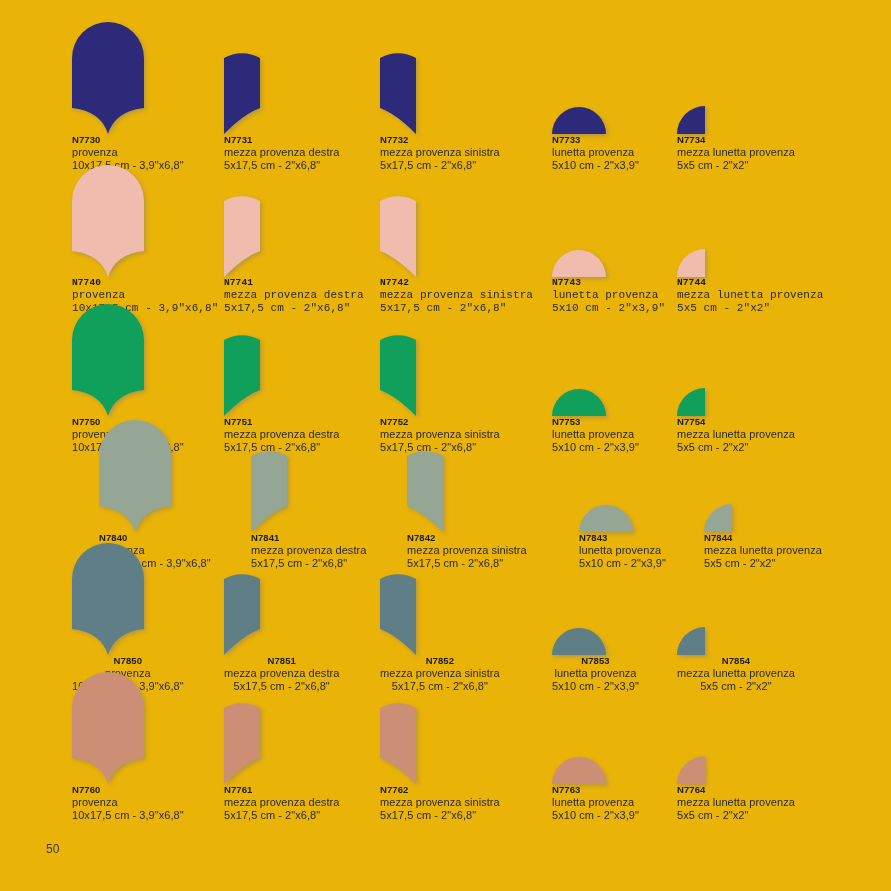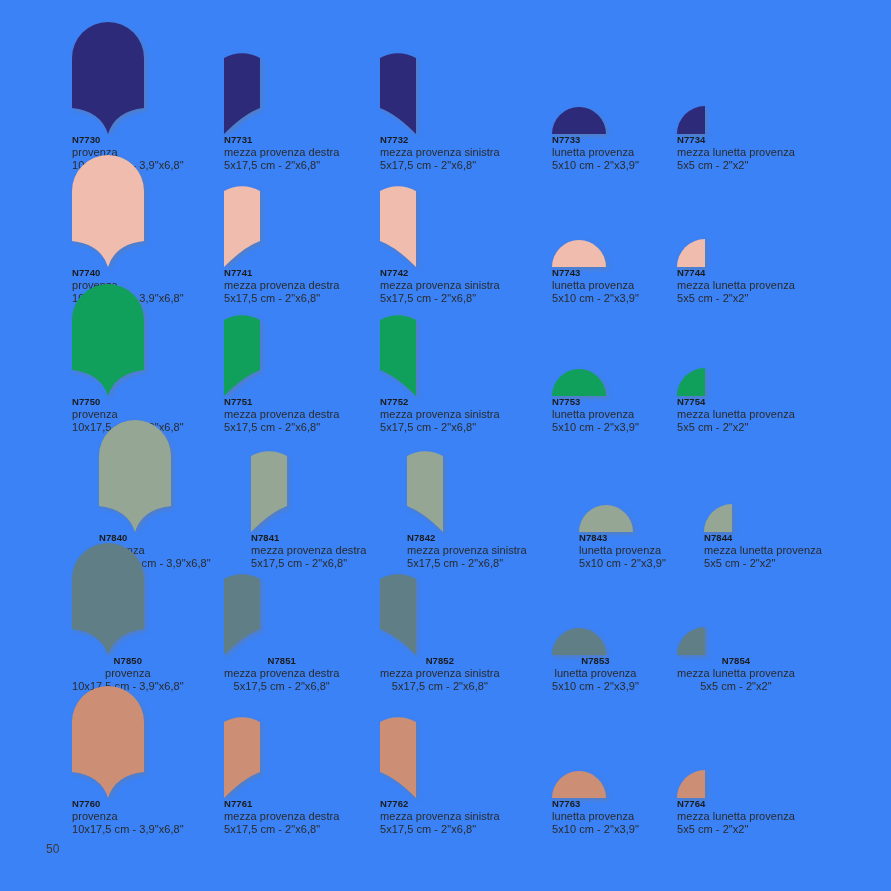--- a/index.html
+++ b/index.html
@@ -5,21 +5,21 @@
   * { box-sizing: border-box; margin: 0; padding: 0; }
   html, body {
     width: 891px; height: 891px;
     background: #ffffff;
     font-family: "Liberation Sans", sans-serif;
     overflow: hidden;
   }
   #page {
     position: relative;
     width: 891px; height: 891px;
-    background: #3b82f6;
+    background: #eab308;
   }
 
   .row {
     position: absolute;
     left: 0; right: 0;
     height: 130px;
   }
 
   .cell {
     position: absolute;
@@ -151,21 +151,21 @@
               </div>
             </div>
           </div>
           <div class="caption">
             <div class="code">N7734</div>
             <div class="dsc">mezza lunetta provenza</div>
             <div class="dim">5x5 cm - 2"x2"</div>
           </div>
         </div>
       </div>
-      <div class="row" style="top: 155px;">
+      <div class="row" style="top: 165px; font-family: Liberation Mono, monospace;">
         <div class="cell" style="left: 72px;">
           <div class="stage">
             <div class="shape-wrap">
               <div class="shape">
                 <svg width="72" height="112" viewBox="0 0 72 112">
                   <path d="M0,36 A36,36 0 0 1 72,36 L72,86 Q43.199999999999996,89 36,112 Q28.8,89 0,86 Z" fill="#f0bcae"></path>
                 </svg>
               </div>
             </div>
           </div>
@@ -233,21 +233,21 @@
               </div>
             </div>
           </div>
           <div class="caption">
             <div class="code">N7744</div>
             <div class="dsc">mezza lunetta provenza</div>
             <div class="dim">5x5 cm - 2"x2"</div>
           </div>
         </div>
       </div>
-      <div class="row" style="top: 284px; padding-left: 32px;">
+      <div class="row" style="top: 304px; padding-left: 32px;">
         <div class="cell" style="left: 72px;">
           <div class="stage">
             <div class="shape-wrap">
               <div class="shape">
                 <svg width="72" height="112" viewBox="0 0 72 112">
                   <path d="M0,36 A36,36 0 0 1 72,36 L72,86 Q43.199999999999996,89 36,112 Q28.8,89 0,86 Z" fill="#11a05c"></path>
                 </svg>
               </div>
             </div>
           </div>
@@ -479,21 +479,21 @@
               </div>
             </div>
           </div>
           <div class="caption">
             <div class="code">N7854</div>
             <div class="dsc">mezza lunetta provenza</div>
             <div class="dim">5x5 cm - 2"x2"</div>
           </div>
         </div>
       </div>
-      <div class="row" style="top: 686px;">
+      <div class="row" style="top: 672px;">
         <div class="cell" style="left: 72px;">
           <div class="stage">
             <div class="shape-wrap">
               <div class="shape">
                 <svg width="72" height="112" viewBox="0 0 72 112">
                   <path d="M0,36 A36,36 0 0 1 72,36 L72,86 Q43.199999999999996,89 36,112 Q28.8,89 0,86 Z" fill="#cc8f76"></path>
                 </svg>
               </div>
             </div>
           </div>

